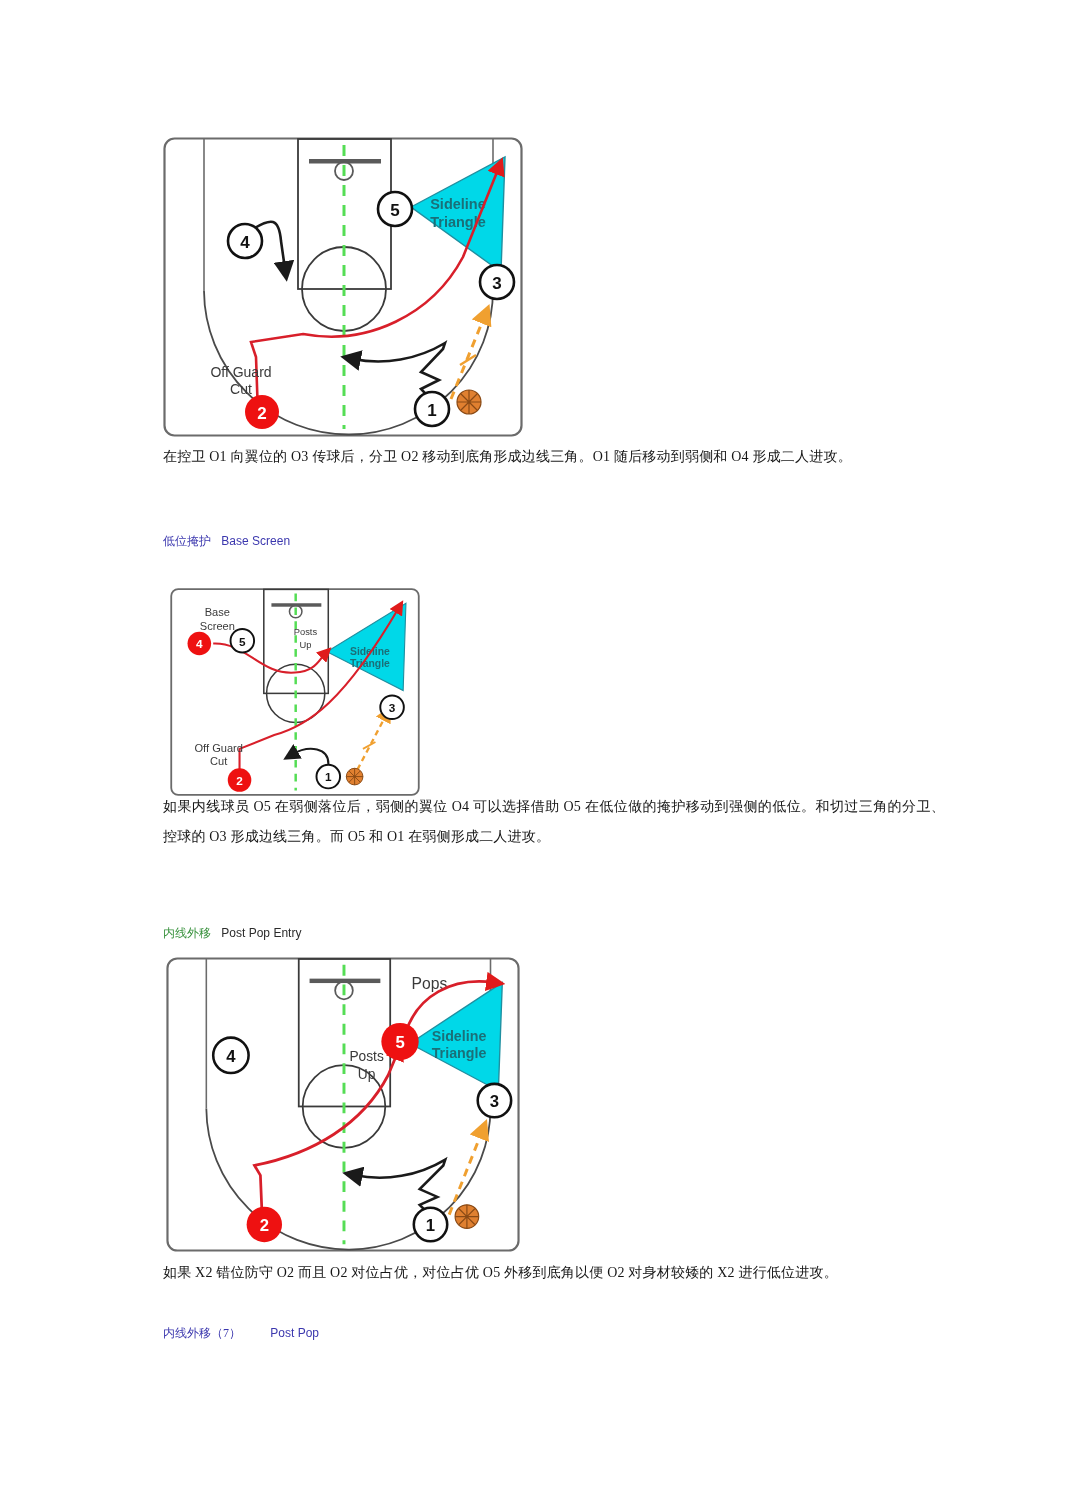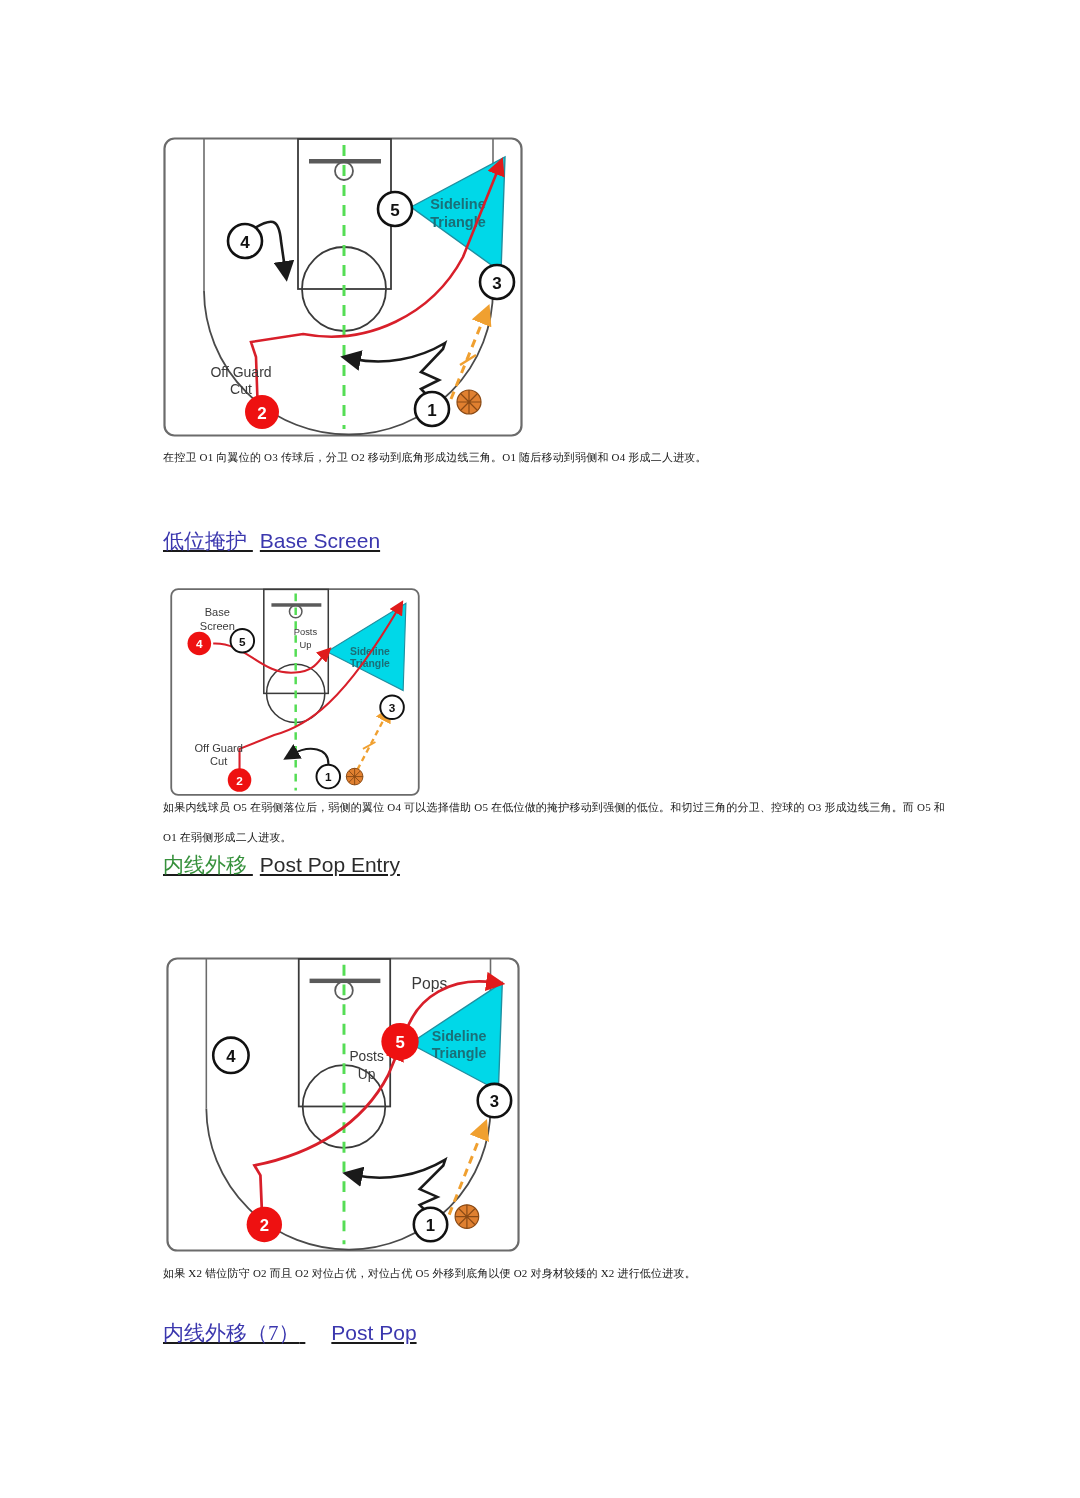--- a/index.html
+++ b/index.html
@@ -35,34 +35,33 @@
     left: 0;
   }
   .diagram svg { display: block; }
 
   
   .para {
     position: absolute;
     left: 0;
     width: 782px;
     font-family: "Liberation Serif", "DejaVu Serif", serif;
-    font-size: 11px;
+    font-size: 14px;
     line-height: 30px;
     color: #161616;
     letter-spacing: 0.2px;
     text-align: justify;
   }
   .heading {
     position: absolute;
     left: 0;
     font-family: "Liberation Sans", "DejaVu Sans", sans-serif;
-    font-size: 21px;
+    font-size: 12px;
     line-height: 22px;
     white-space: nowrap;
-    text-decoration: underline;
   }
   .heading .cn { font-family: "Liberation Serif", "DejaVu Serif", serif; }
   .heading .en { font-family: "Liberation Sans", "DejaVu Sans", sans-serif; }
   .h-blue { color: #3b37ae; }
   .h-green-cn { color: #37913c; }
   .h-dark-en { color: #2b2b2b; }
 </style>
 </head>
 <body>
 
@@ -213,21 +212,21 @@
       </g>
       <g>
         <circle cx="266" cy="272" r="12" fill="#e08030" stroke="#8a4a15" stroke-width="1.4"></circle>
         <path d="M254,272 H278 M266,260 V284 M258,264 C264,270 268,274 274,280 M274,264 C268,270 264,274 258,280" stroke="#8a4a15" stroke-width="1.4" fill="none"></path>
       </g>
     </svg>
   </div>
 
   <div class="para" style="top:792px;">如果内线球员 O5 在弱侧落位后，弱侧的翼位 O4 可以选择借助 O5 在低位做的掩护移动到强侧的低位。和切过三角的分卫、控球的 O3 形成边线三角。而 O5 和 O1 在弱侧形成二人进攻。</div>
 
-  <div class="heading" style="top:854px;">
+  <div class="heading" style="top:922px;">
     <span class="cn h-green-cn">内线外移</span>
     <span class="en h-dark-en" style="margin-left:7px;">Post Pop Entry</span>
   </div>
 
   <div class="diagram" style="top:957px;">
     <svg width="360" height="295" viewBox="0 0 360 300" xmlns="http://www.w3.org/2000/svg">
       <defs>
         <marker id="ar-red3" markerWidth="7" markerHeight="7" refX="3" refY="3.5" orient="auto">
           <path d="M0,0 L7,3.5 L0,7 z" fill="#e01b1b"></path>
         </marker>

